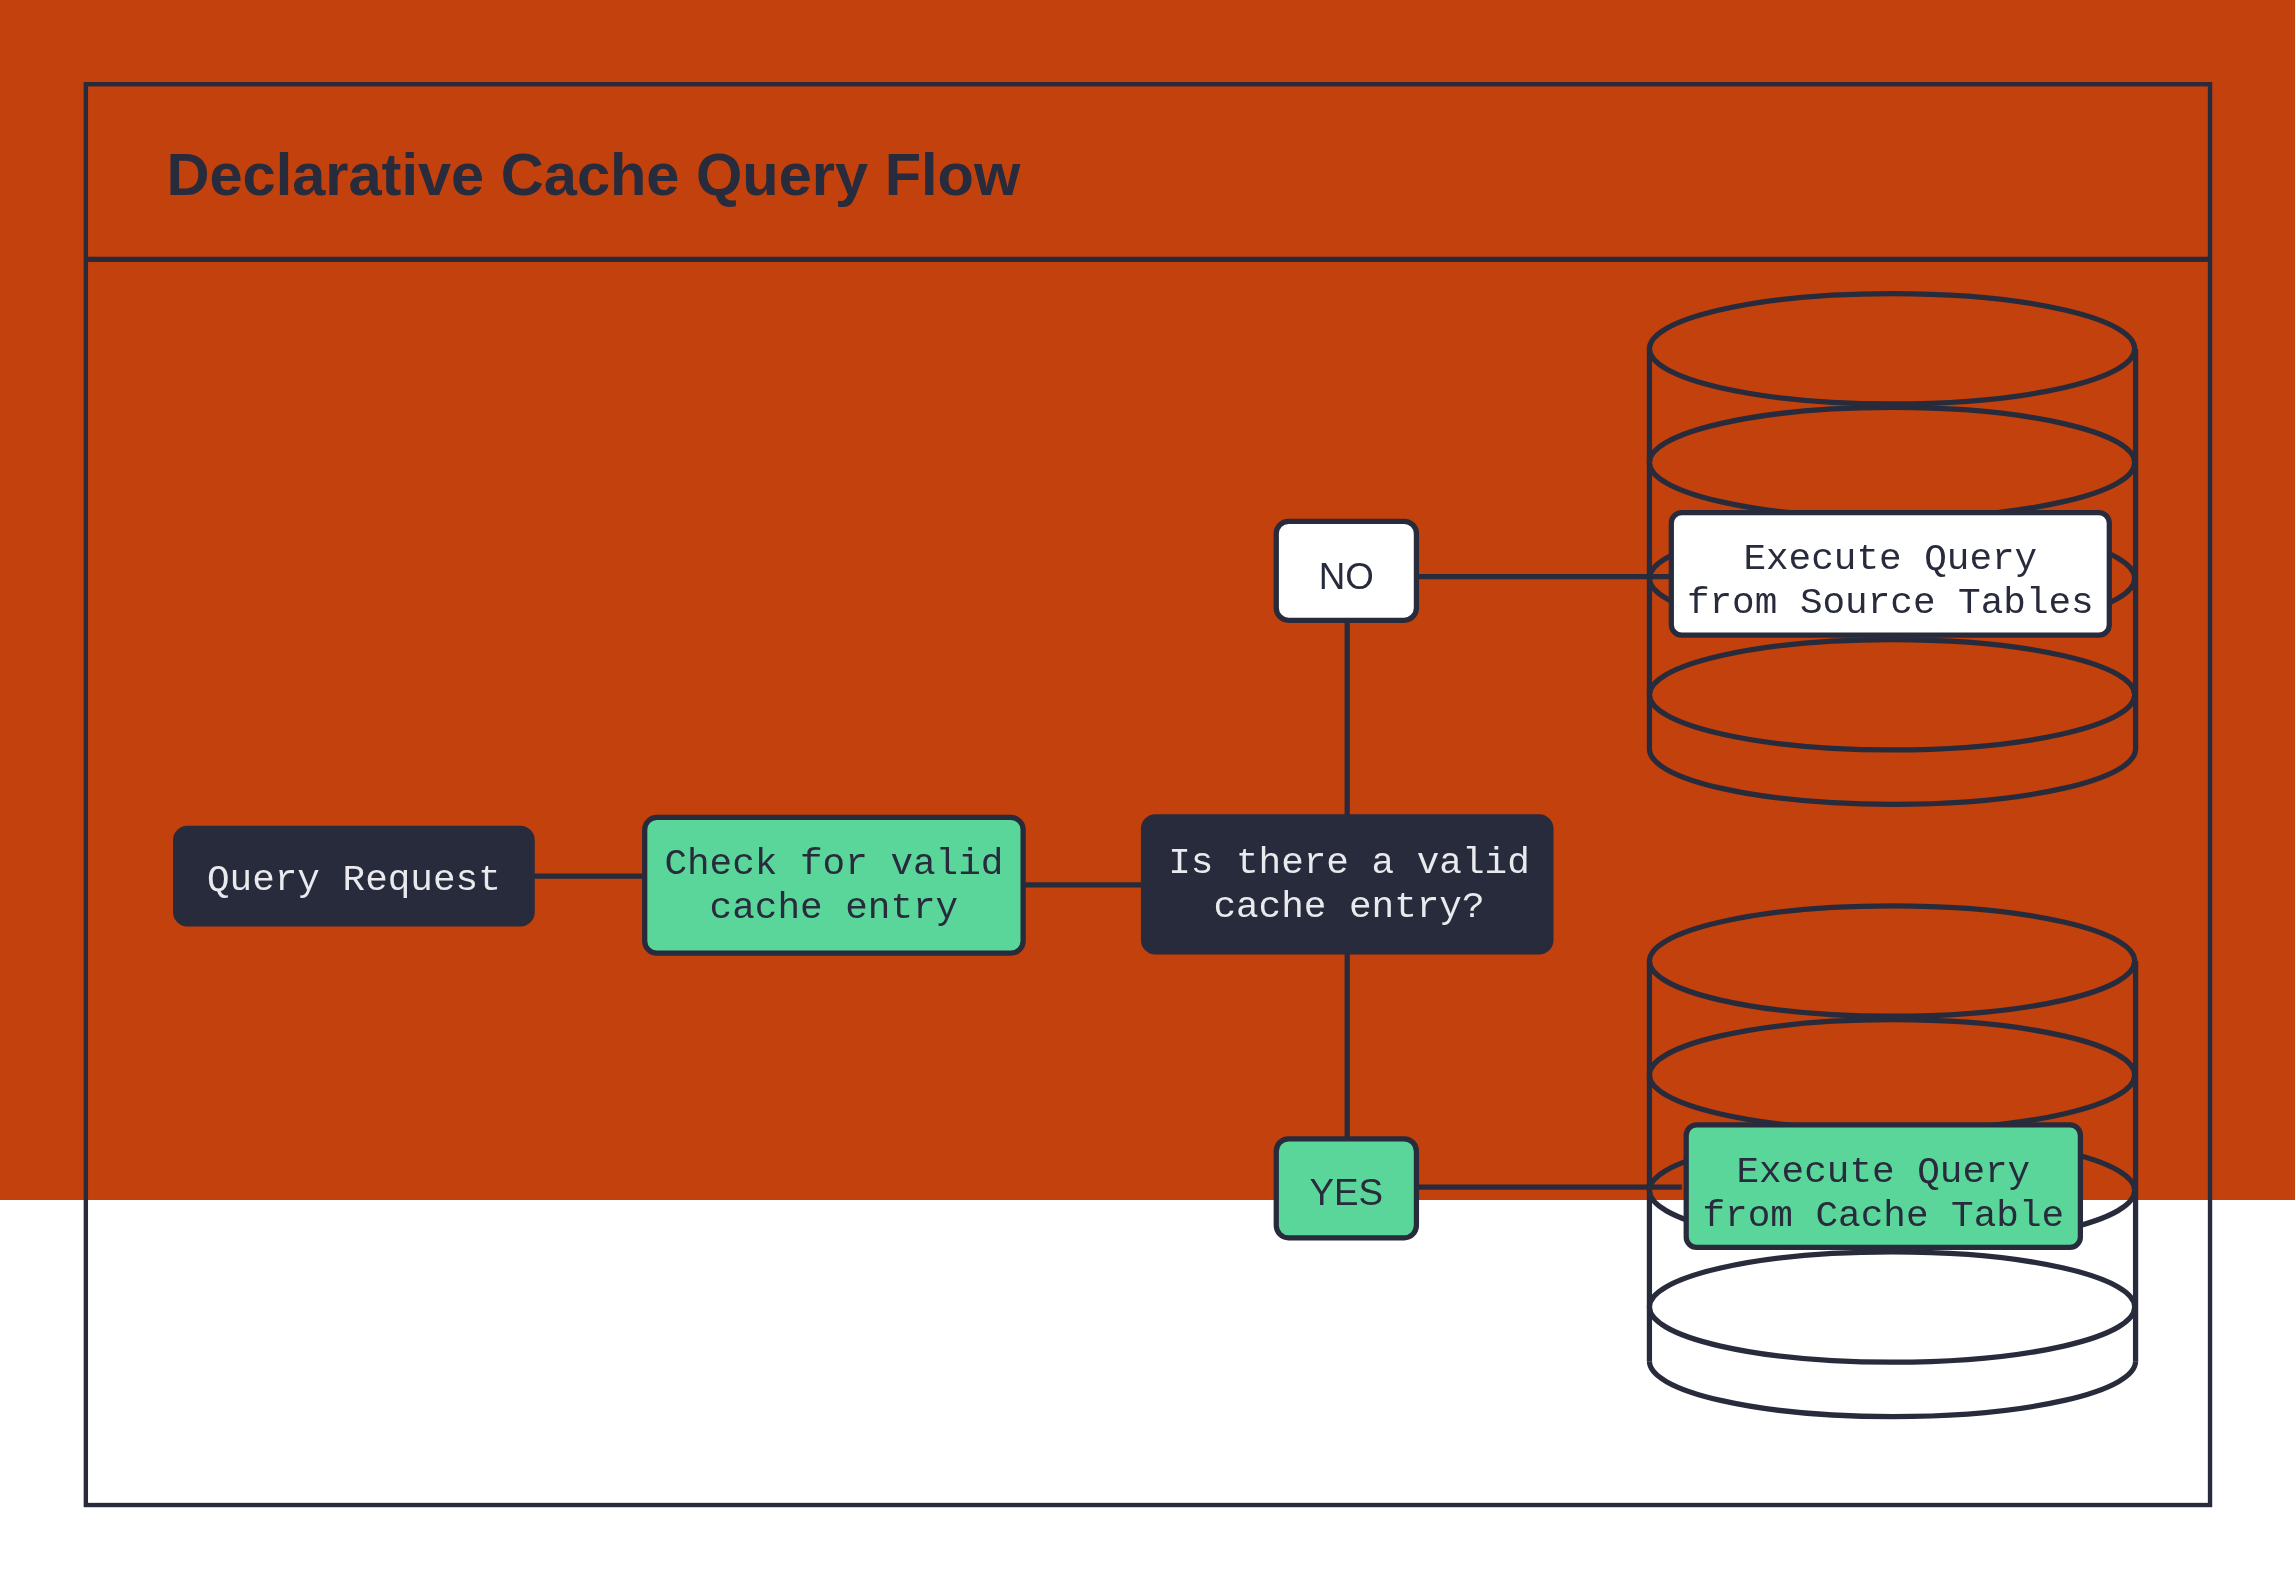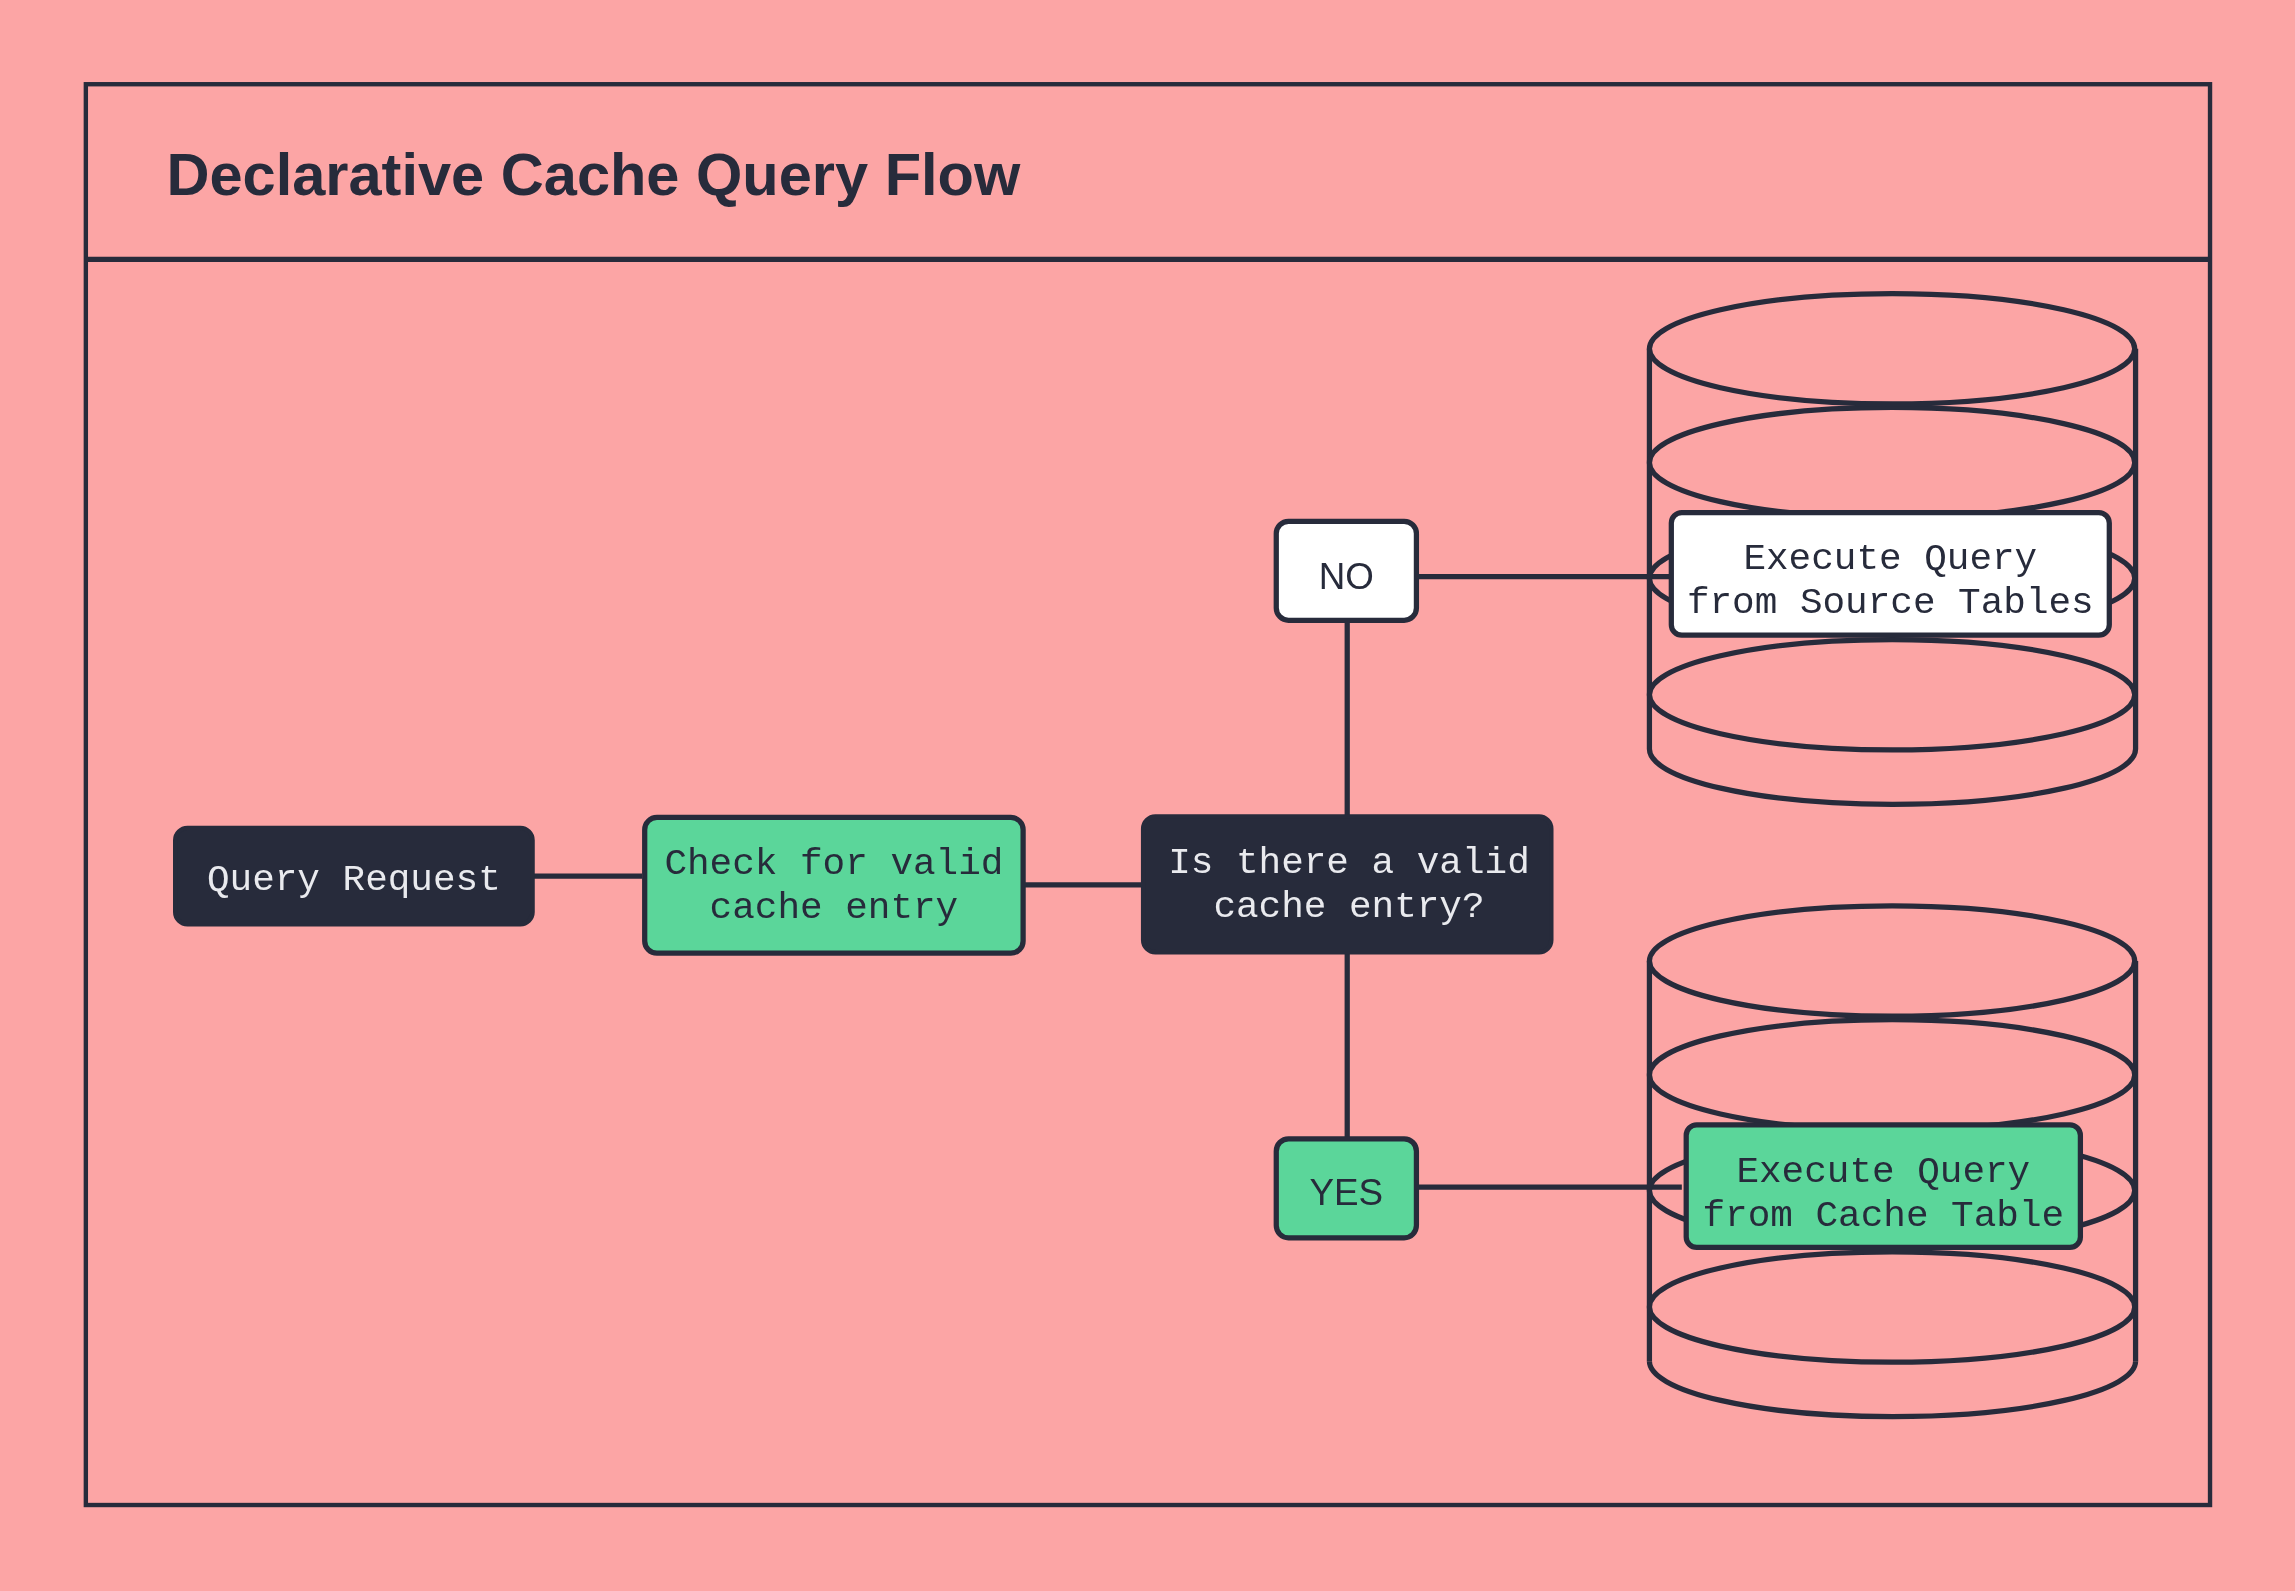--- a/index.html
+++ b/index.html
@@ -9,22 +9,22 @@
   }
   body {
     width: 2295px;
     height: 1591px;
     font-family: "Liberation Sans", sans-serif;
     overflow: hidden;
   }
   #stage {
     position: relative;
     width: 2295px;
-    height: 1591px;
-    background: #fca5a5;
+    height: 1200px;
+    background: #c2410c;
   }
   svg#diagram {
     display: block;
     width: 2295px;
     height: 1591px;
   }
   .frame-rect {
     fill: none;
     stroke: #272b3b;
     stroke-width: 5;

